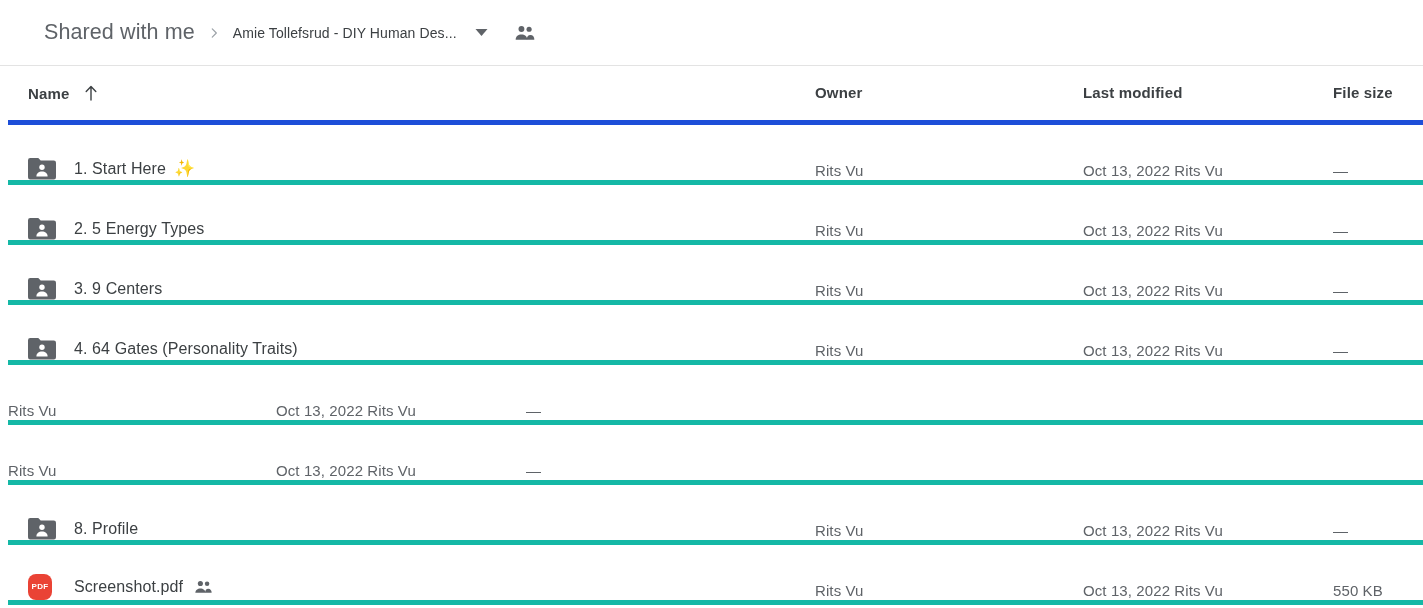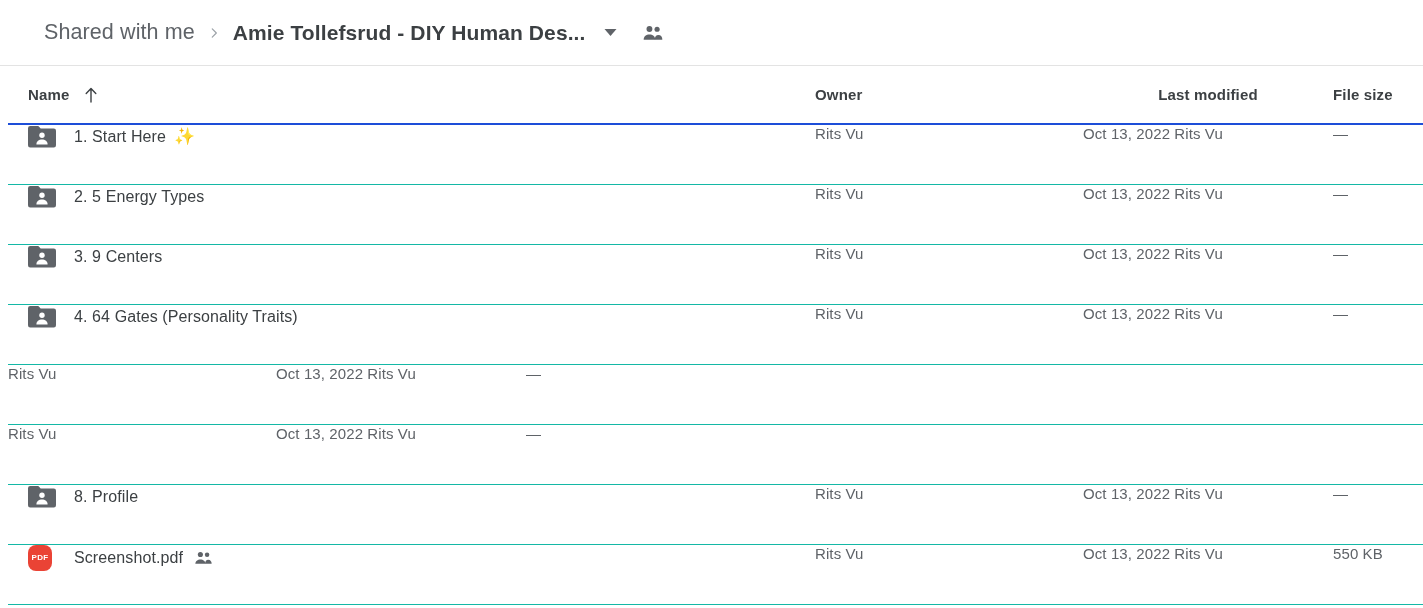--- a/index.html
+++ b/index.html
@@ -22,22 +22,21 @@
   }
   .crumb {
     font-size: 21.5px;
     color: #5f6368;
     letter-spacing: 0.1px;
     white-space: nowrap;
     cursor: pointer;
   }
   .crumb.current {
     color: #3c4043;
-    font-size: 21px;
-    font-weight: bold;
+    font-size: 14px;
   }
   .crumb-sep {
     margin: 0 12px;
     color: #9aa0a6;
     font-size: 16px;
     display: flex;
     align-items: center;
     justify-content: center;
     width: 14px;
   }
@@ -57,21 +56,21 @@
   .crumb-people svg { display:block; }
 
   
   .file-table { width: 1423px; }
 
   .col-head-row {
     display: flex;
     align-items: center;
     height: 59px;
     padding: 0 0 0 0;
-    border-bottom: 2px solid #1d4ed8;
+    border-bottom: 5px solid #1d4ed8;
     margin: 0 0 0 8px;
     width: 1415px;
   }
   .col-name {
     width: 807px;
     padding-left: 20px;
     display: flex;
     align-items: center;
   }
   .col-name .lbl {
@@ -81,39 +80,39 @@
     letter-spacing: 0.15px;
   }
   .sort-arrow {
     margin-left: 14px;
     width: 16px; height: 16px;
     display: flex; align-items: center; justify-content: center;
   }
   .sort-arrow svg { display:block; }
 
   .col-owner  { width: 268px; }
-  .col-mod    { width: 250px; text-align: center; }
+  .col-mod    { width: 250px; }
   .col-size   { width: 90px; }
 
   .col-head-row .col-owner .lbl,
   .col-head-row .col-mod .lbl,
   .col-head-row .col-size .lbl {
     font-size: 15px;
     font-weight: bold;
     color: #3c4043;
     letter-spacing: 0.15px;
   }
 
   .row {
     display: flex;
-    align-items: flex-start;
+    align-items: flex-end;
     height: 60px;
     margin-left: 8px;
     width: 1415px;
-    border-bottom: 1px solid #14b8a6;
+    border-bottom: 5px solid #14b8a6;
     cursor: default;
   }
 
   .cell-name {
     width: 807px;
     display: flex;
     align-items: center;
     padding-left: 20px;
   }
   .cell-owner { width: 268px; }

